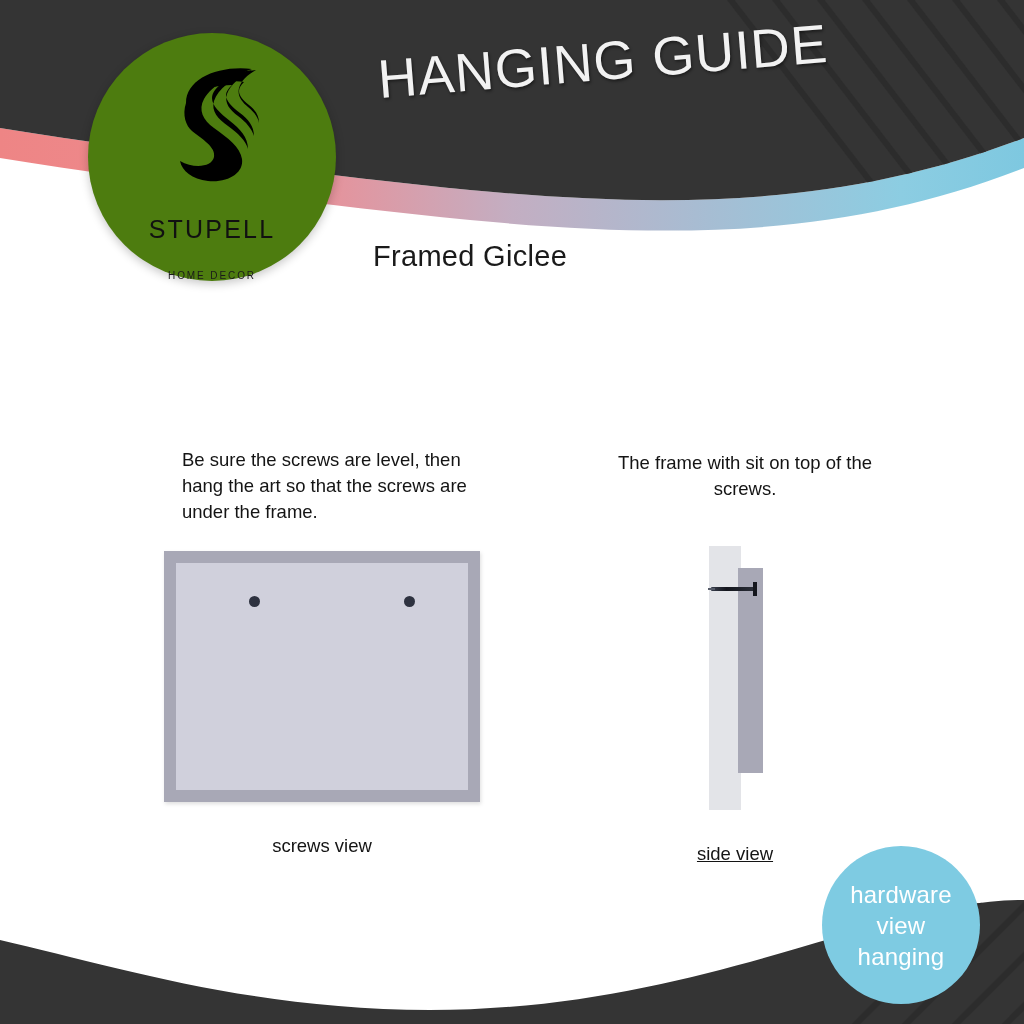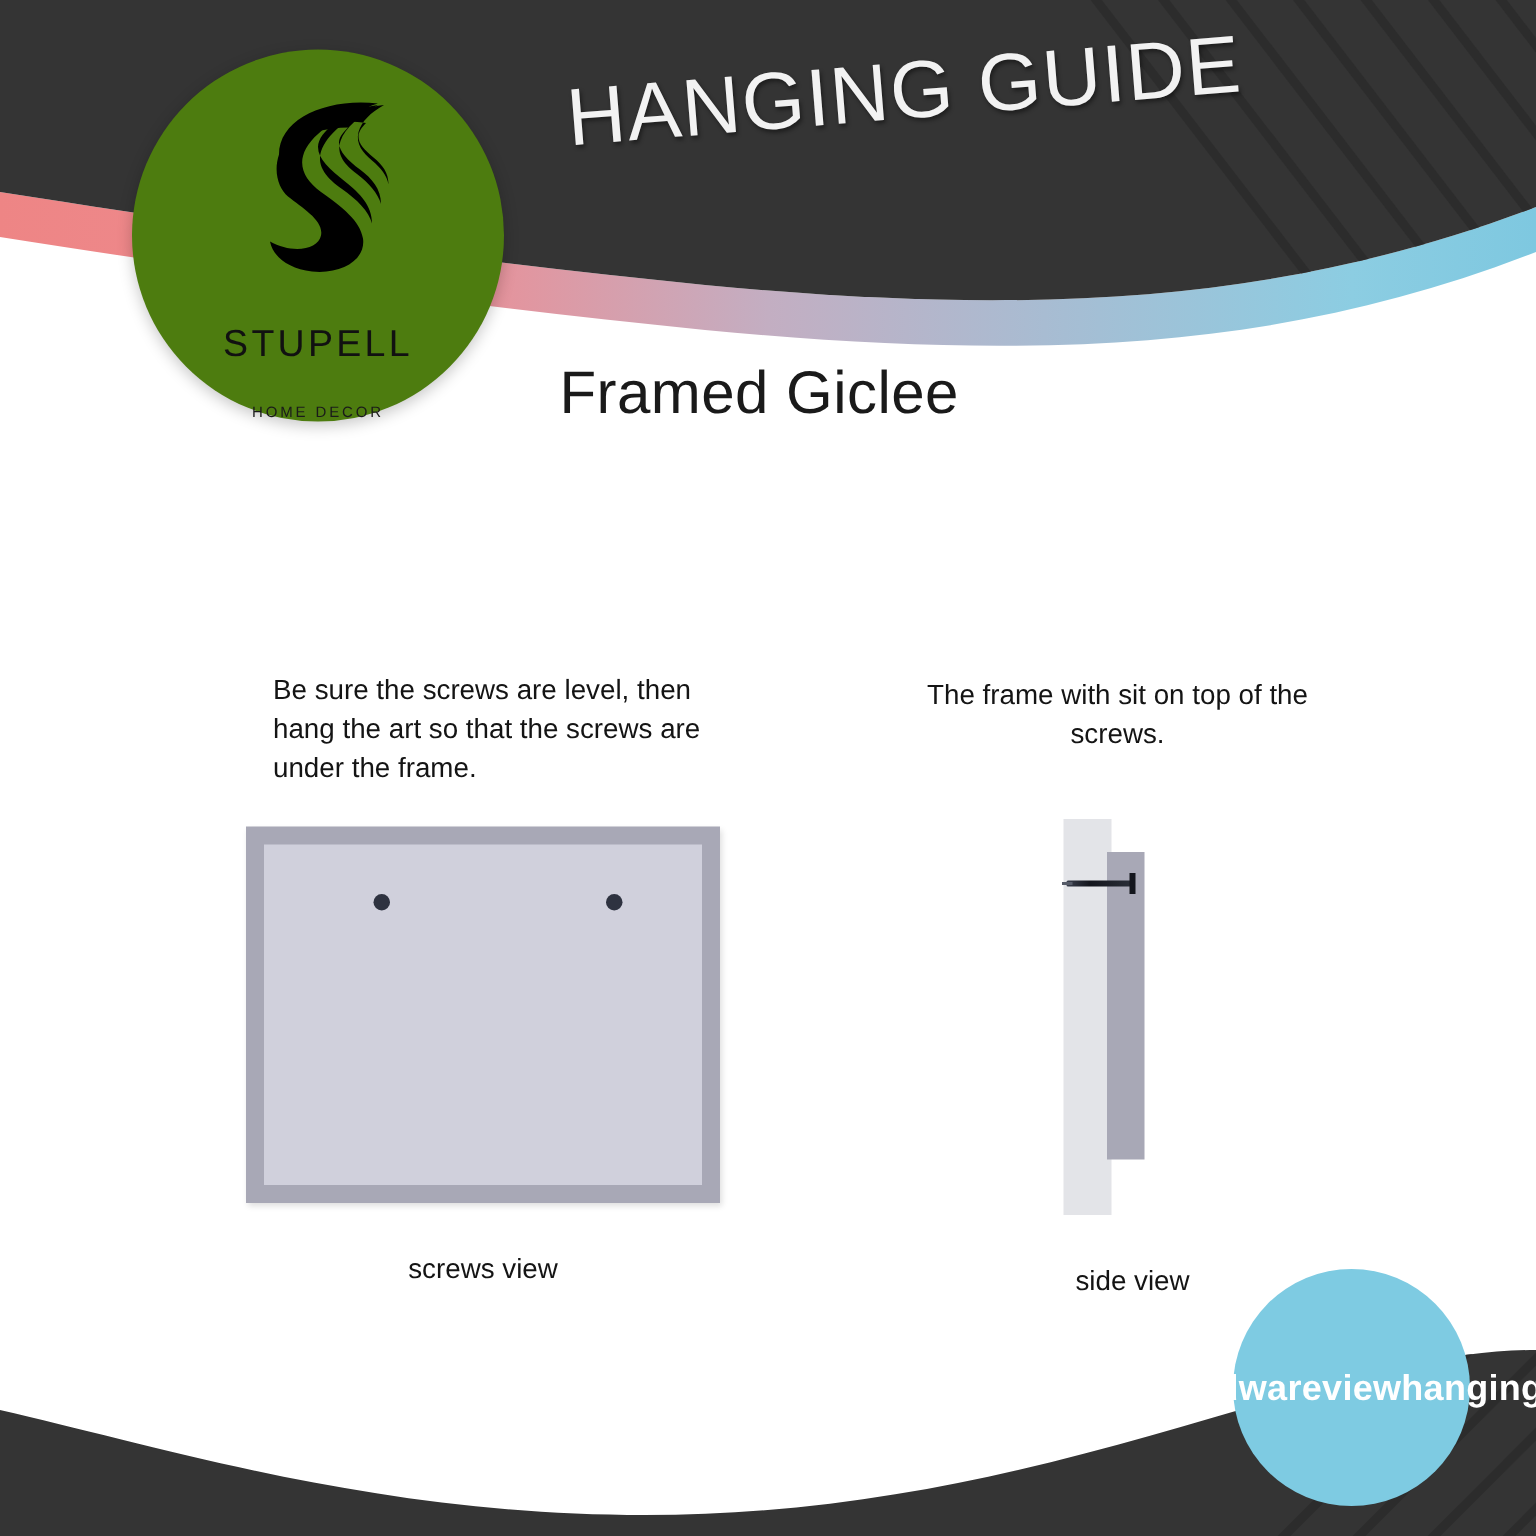--- a/index.html
+++ b/index.html
@@ -76,21 +76,21 @@
     transform: rotate(-4.6deg);
     transform-origin: left center;
     text-shadow: 1px 2px 3px rgba(0,0,0,0.45);
     z-index: 15;
     white-space: nowrap;
   }
   #product-type {
     position: absolute;
     left: 373px;
     top: 240px;
-    font-size: 40px;
+    font-size: 29px;
     font-weight: 400;
     color: #1a1a1a;
     letter-spacing: 0.3px;
     z-index: 15;
     white-space: nowrap;
   }
 
   
   #main-instruction {
     position: absolute;
@@ -207,36 +207,36 @@
 
   
   .view-label {
     position: absolute;
     font-size: 18.5px;
     color: #141414;
     z-index: 10;
     text-align: center;
   }
   #front-view-label { left: 172px; top: 835px; width: 300px; }
-  #side-view-label { left: 660px; top: 843px; width: 190px; }
+  #side-view-label { left: 640px; top: 843px; width: 190px; text-decoration: underline; }
 
   
   #hardware-badge {
     position: absolute;
     left: 822px;
     top: 846px;
     width: 158px;
     height: 158px;
     border-radius: 50%;
     background: #7ecbe2;
     display: flex;
+    flex-direction: column;
     align-items: center;
     justify-content: center;
     z-index: 30;
-    font-weight: bold;
   }
   #hardware-badge span {
     display: block;
     color: #ffffff;
     font-size: 24px;
     line-height: 31px;
     text-align: center;
     letter-spacing: 0.2px;
   }
 </style>

